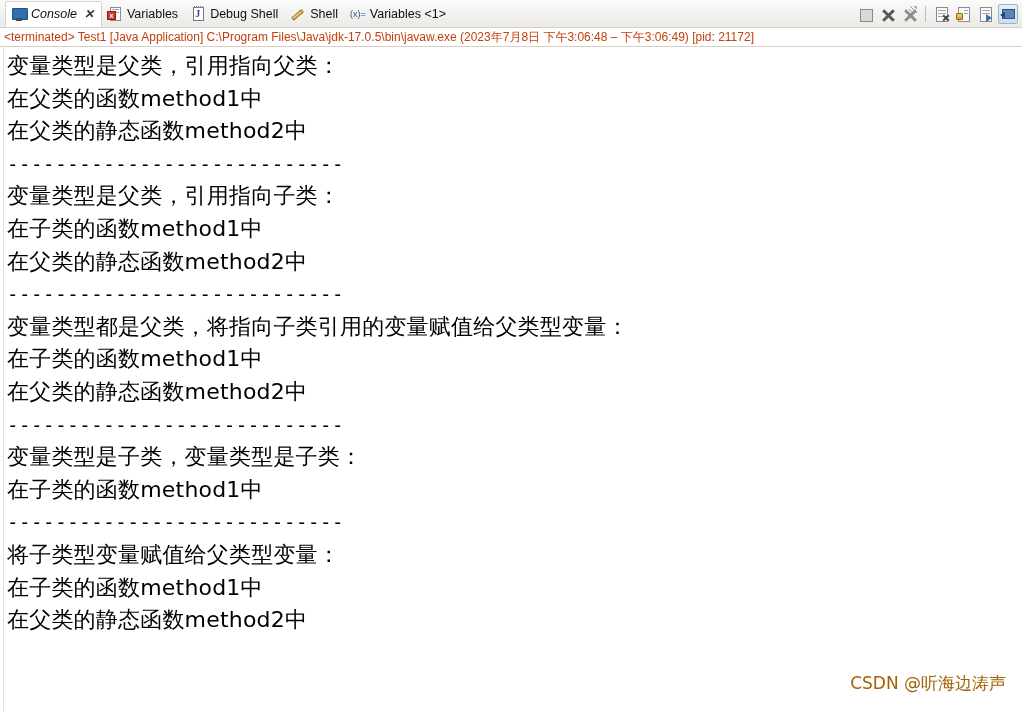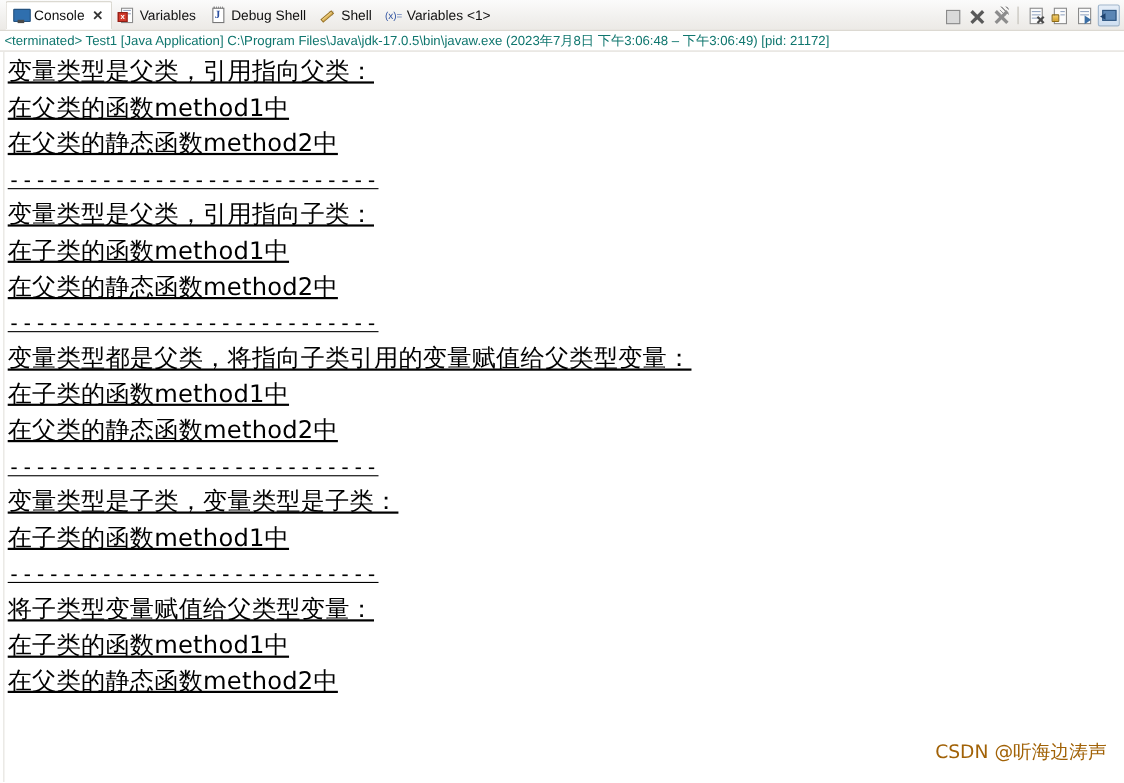--- a/index.html
+++ b/index.html
@@ -44,20 +44,21 @@
     color: #101010;
     white-space: nowrap;
     cursor: default;
   }
   .tab.active {
     background: #ffffff;
     border: 1px solid #d8d5cd;
     border-bottom: 1px solid #ffffff;
     border-top-left-radius: 2px;
     border-top-right-radius: 2px;
+    font-style: italic;
   }
   .tab .tlabel { margin-left: 4px; }
   .tab .closex {
     margin-left: 7px;
     font-size: 12px;
     color: #333;
     font-weight: bold;
     line-height: 1;
   }
 
@@ -252,21 +253,21 @@
     border-bottom:3px solid transparent;
   }
 
   
   .launchline {
     height: 19px;
     width: 1022px;
     background: #ffffff;
     border-bottom: 1px solid #d4d0c8;
     font-size: 12px;
-    color: #0f766e;
+    color: #c2410c;
     white-space: nowrap;
     padding-left: 4px;
     line-height: 18px;
     overflow: hidden;
   }
 
   
   .console {
     position: relative;
     width: 1022px;
@@ -276,21 +277,20 @@
   }
   .console::before {
     content: "";
     position: absolute;
     left: 3px; top: 0; bottom: 0;
     width: 1px;
     background: #e3e1dc;
   }
   .outlines {
     padding: 3px 0 0 7px;
-    text-decoration: underline;
   }
   .oline {
     font-family: "DejaVu Sans", "Liberation Sans", sans-serif;
     font-size: 22px;
     line-height: 32.6px;
     color: #000000;
     white-space: pre;
     letter-spacing: 0.2px;
   }
   .oline.sep-line {

